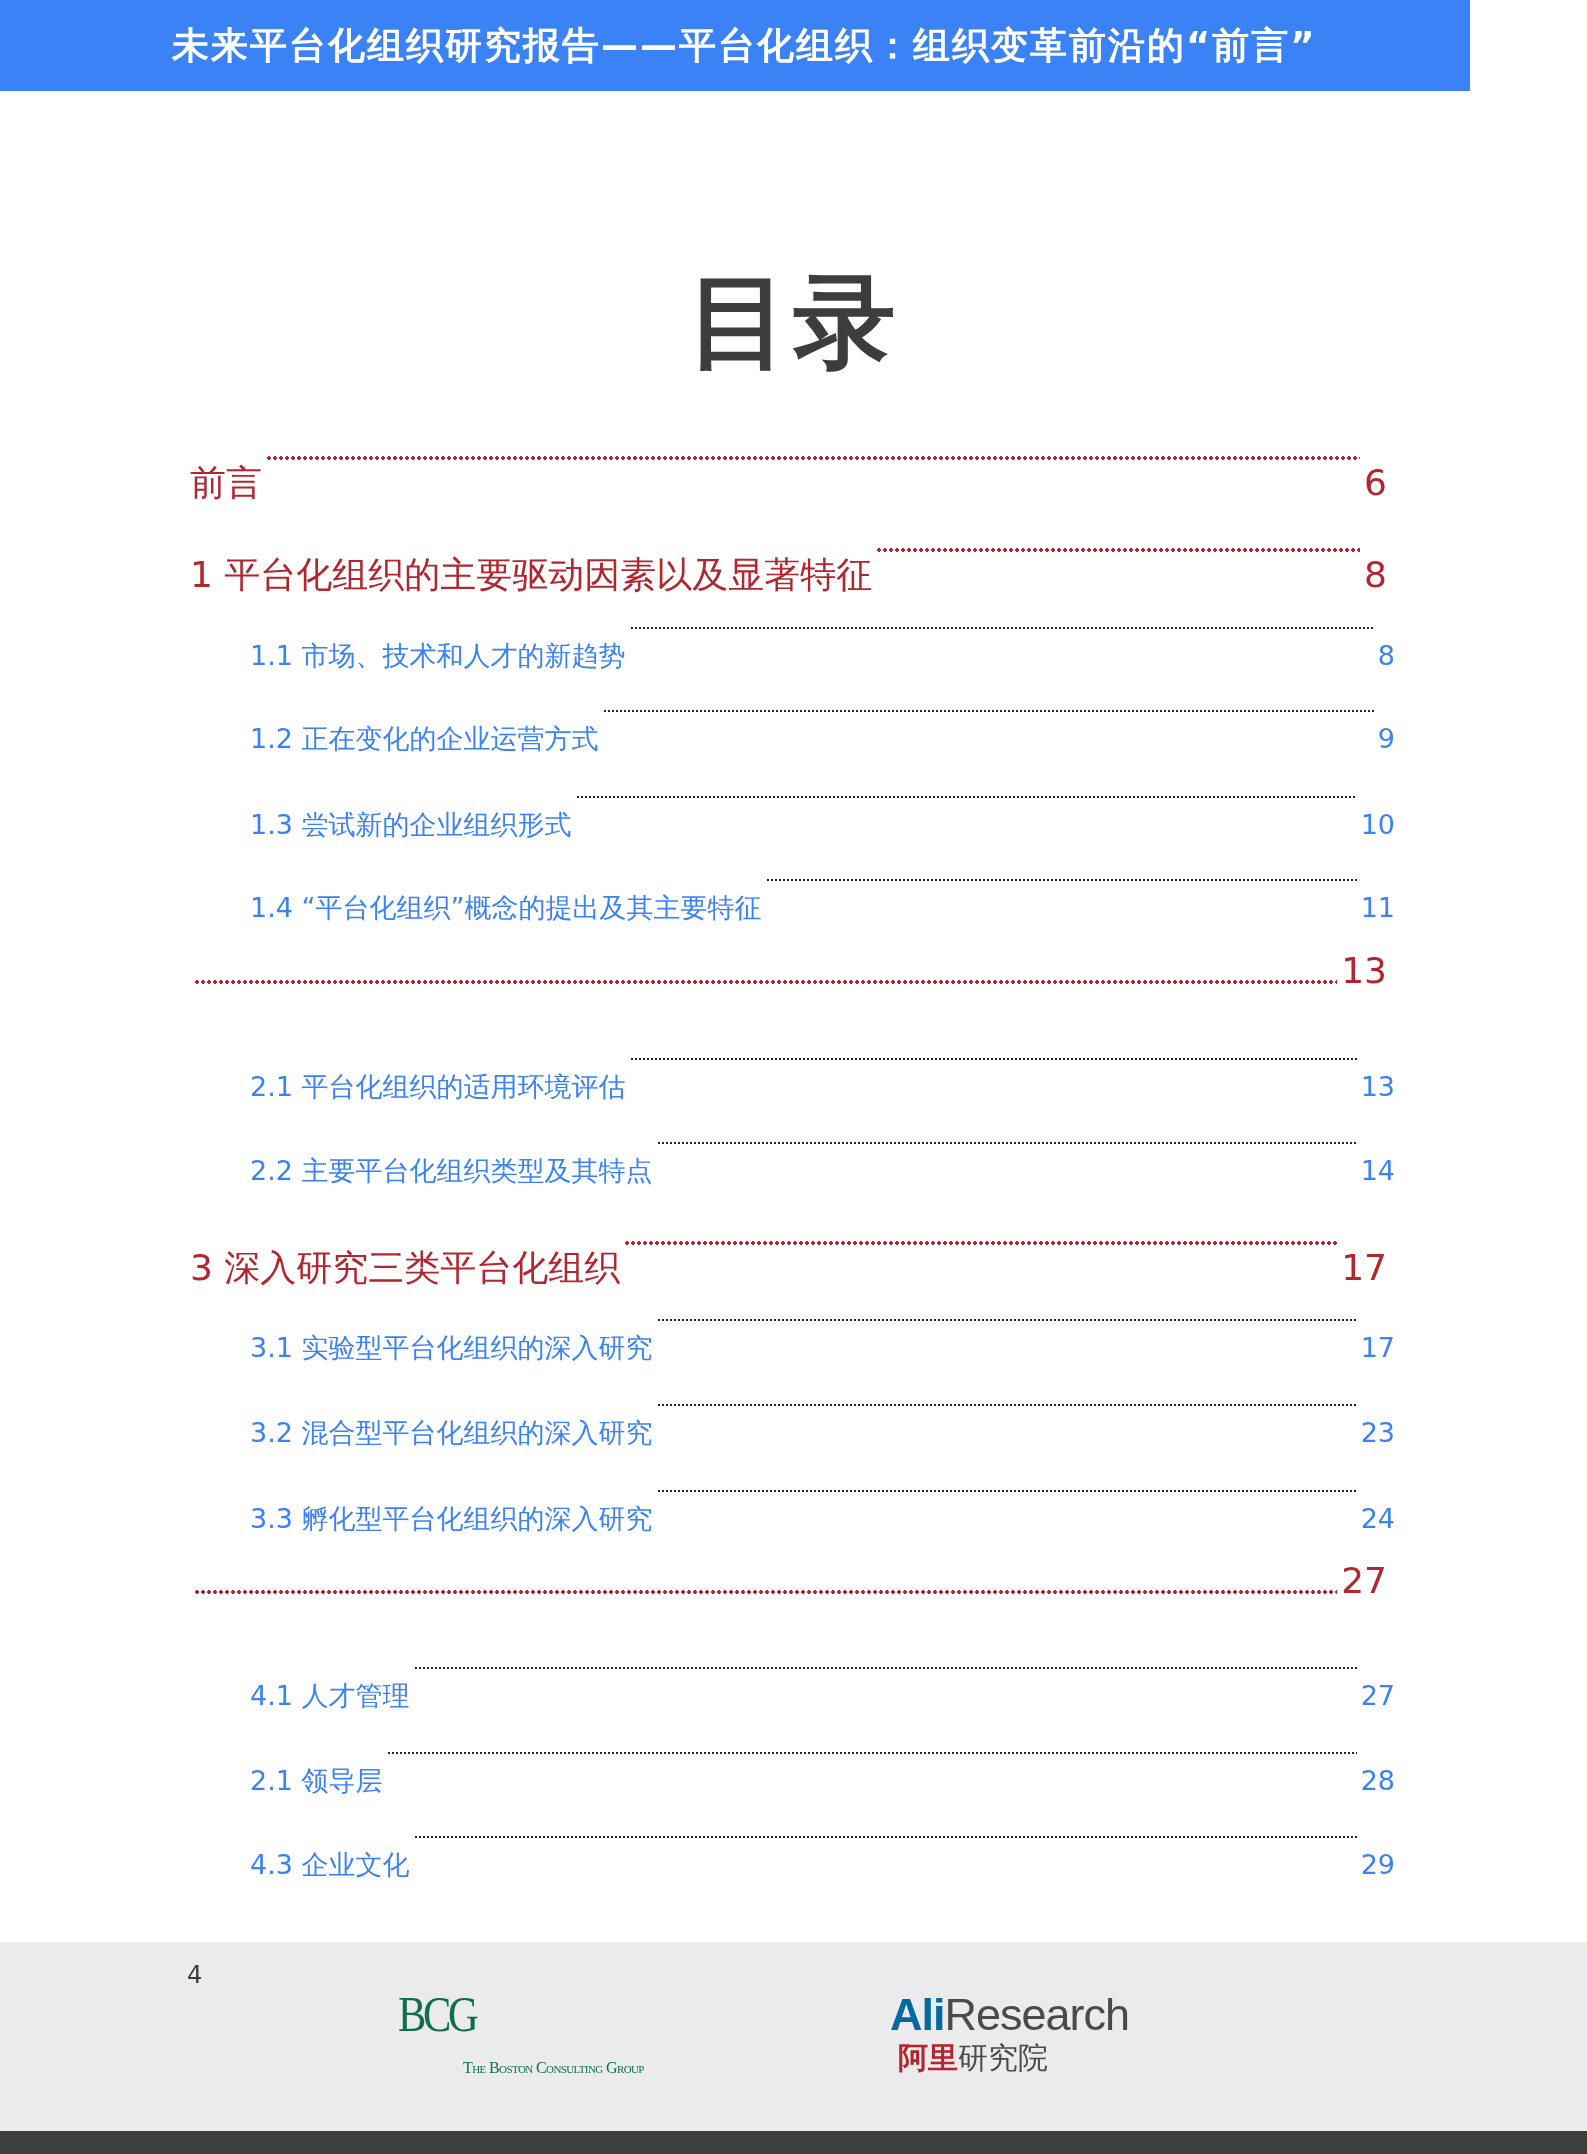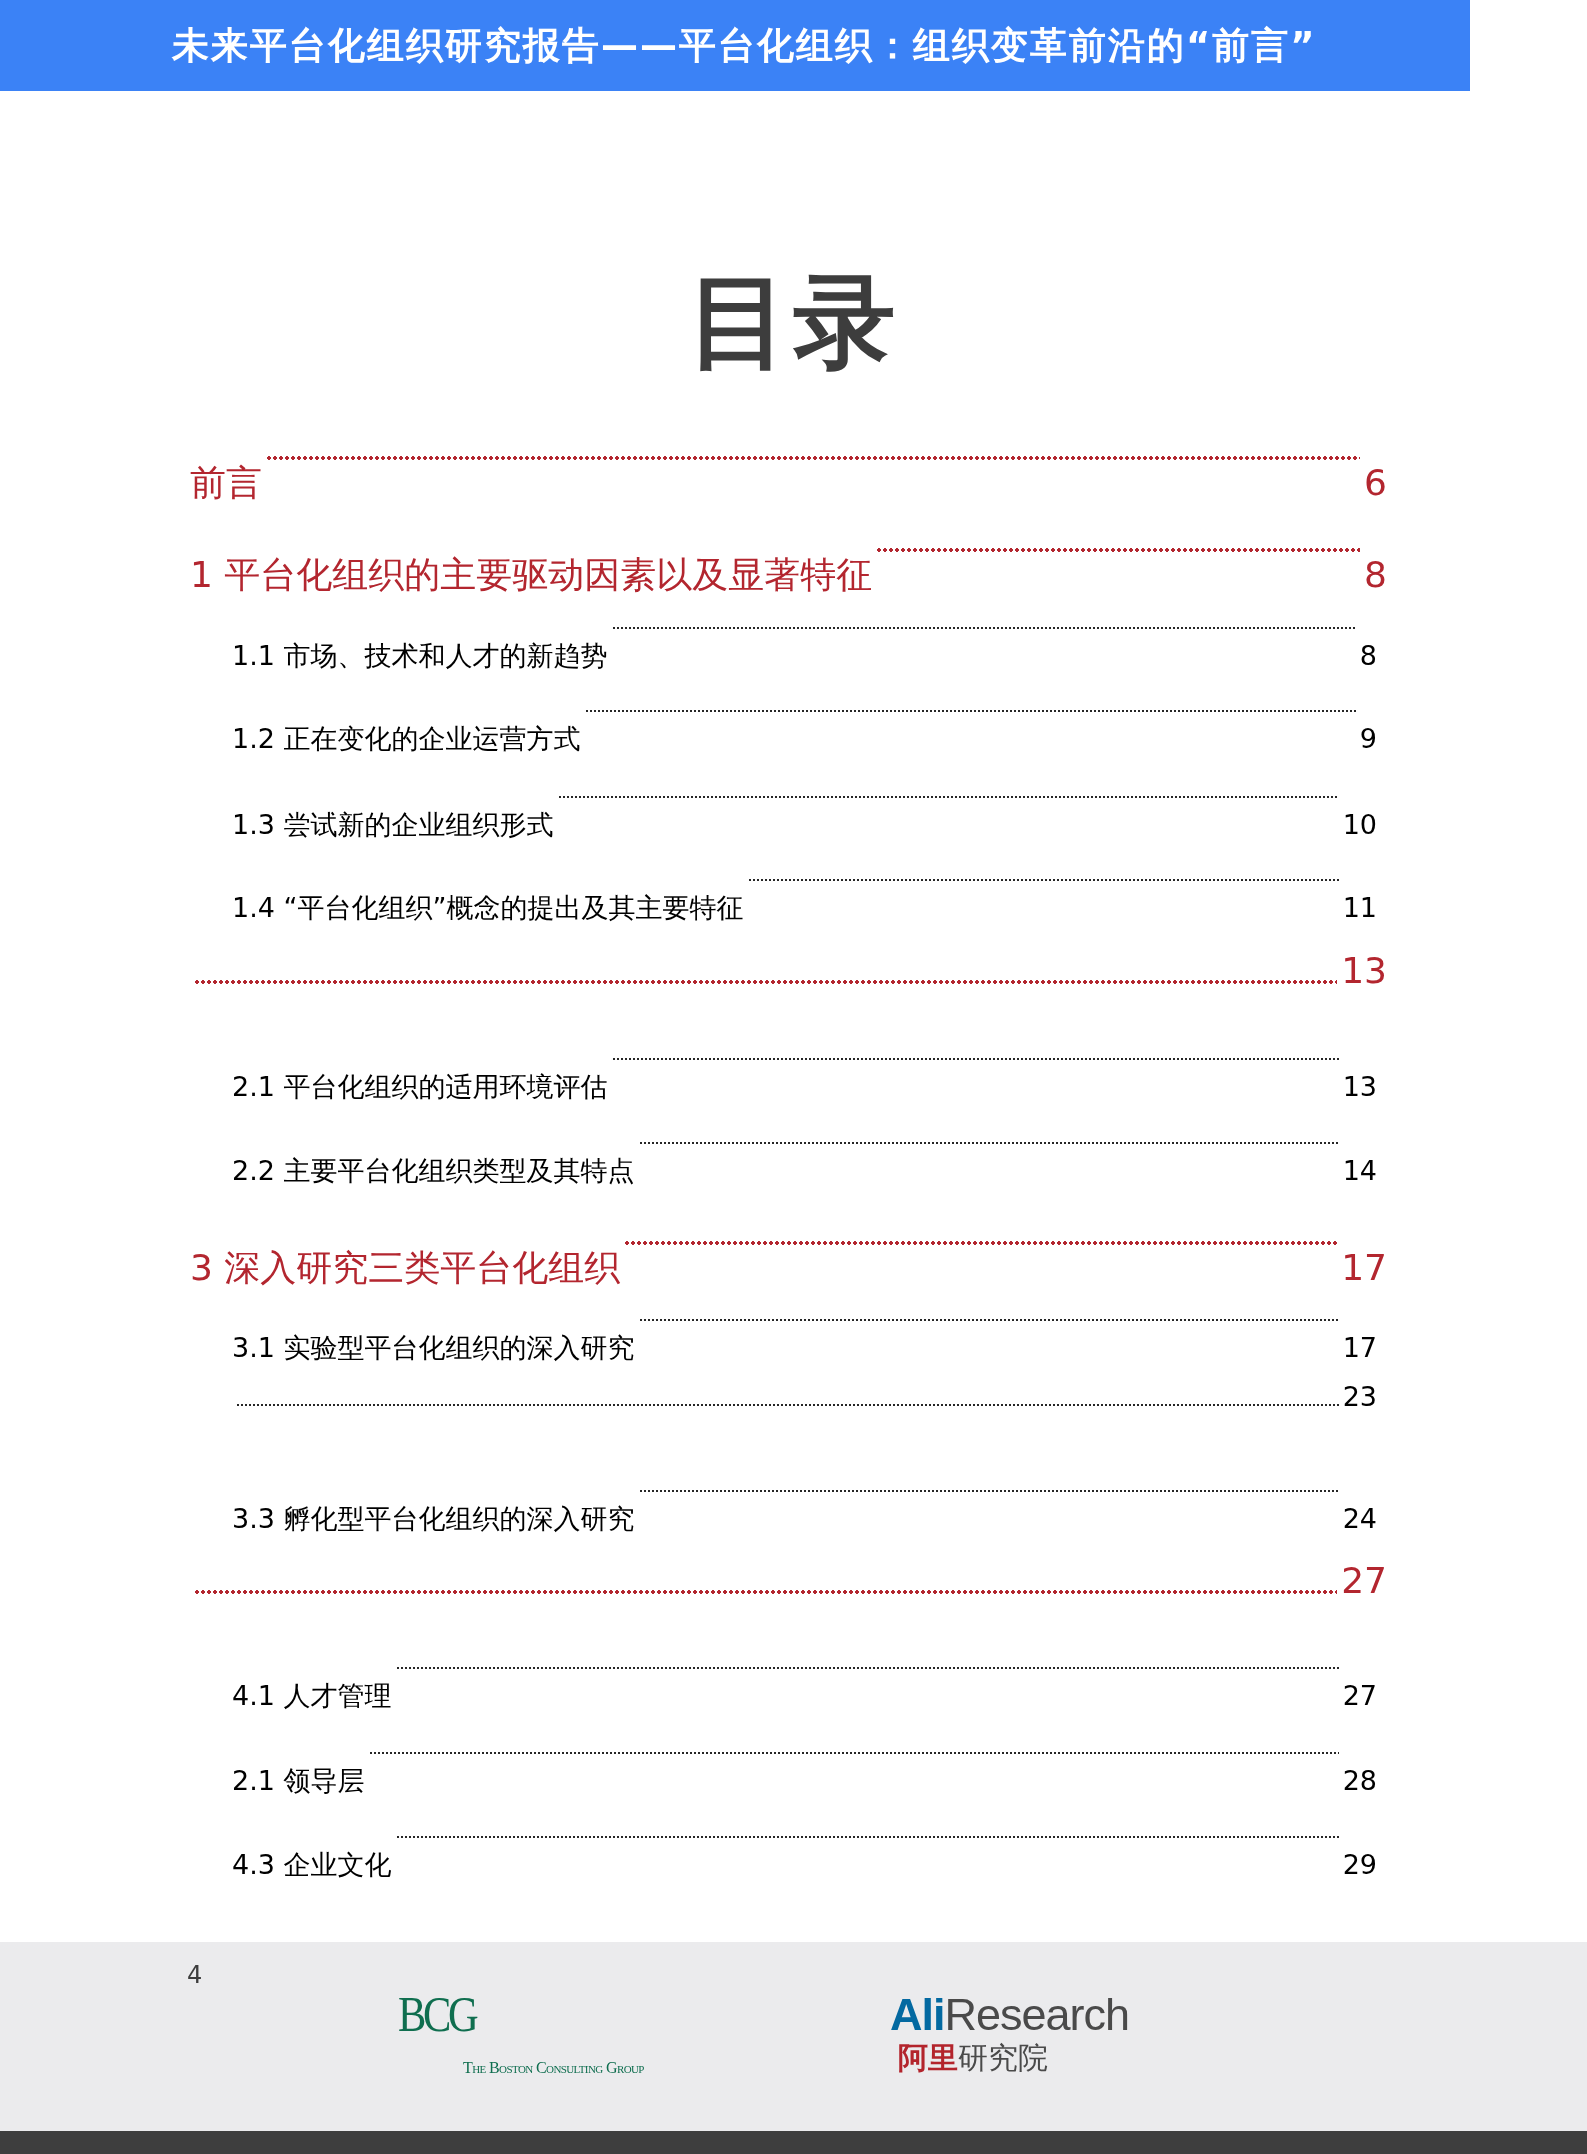--- a/index.html
+++ b/index.html
@@ -52,23 +52,23 @@
       align-items: baseline;
       white-space: nowrap;
     }
     .toc-row.section {
       color: #b3262f;
       font-size: 36px;
       height: 44px;
       line-height: 44px;
     }
     .toc-row.sub {
-      left: 232px;
+      left: 250px;
       width: 1145px;
-      color: #000000;
+      color: #3b82f6;
       font-size: 27px;
       height: 34px;
       line-height: 34px;
     }
     .toc-label {
       flex: 0 0 auto;
       margin-top: 36px;
     }
     .toc-leader {
       flex: 1 1 auto;
@@ -243,20 +243,21 @@
   <span class="toc-page">17</span>
 </div>
 
 <div class="toc-row sub" style="top:1295px">
   <span class="toc-label">3.1 实验型平台化组织的深入研究</span>
   <span class="toc-leader"></span>
   <span class="toc-page">17</span>
 </div>
 
 <div class="toc-row sub" style="top:1380px">
+  <span class="toc-label">3.2 混合型平台化组织的深入研究</span>
   <span class="toc-leader"></span>
   <span class="toc-page">23</span>
 </div>
 
 <div class="toc-row sub" style="top:1466px">
   <span class="toc-label">3.3 孵化型平台化组织的深入研究</span>
   <span class="toc-leader"></span>
   <span class="toc-page">24</span>
 </div>
 

